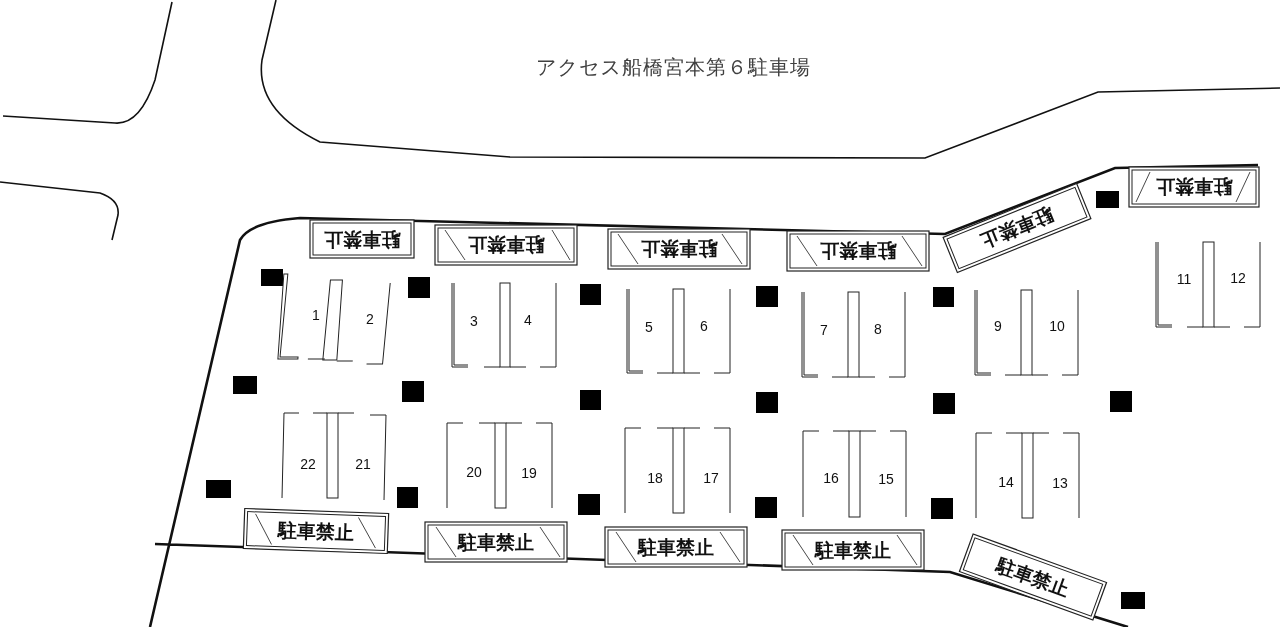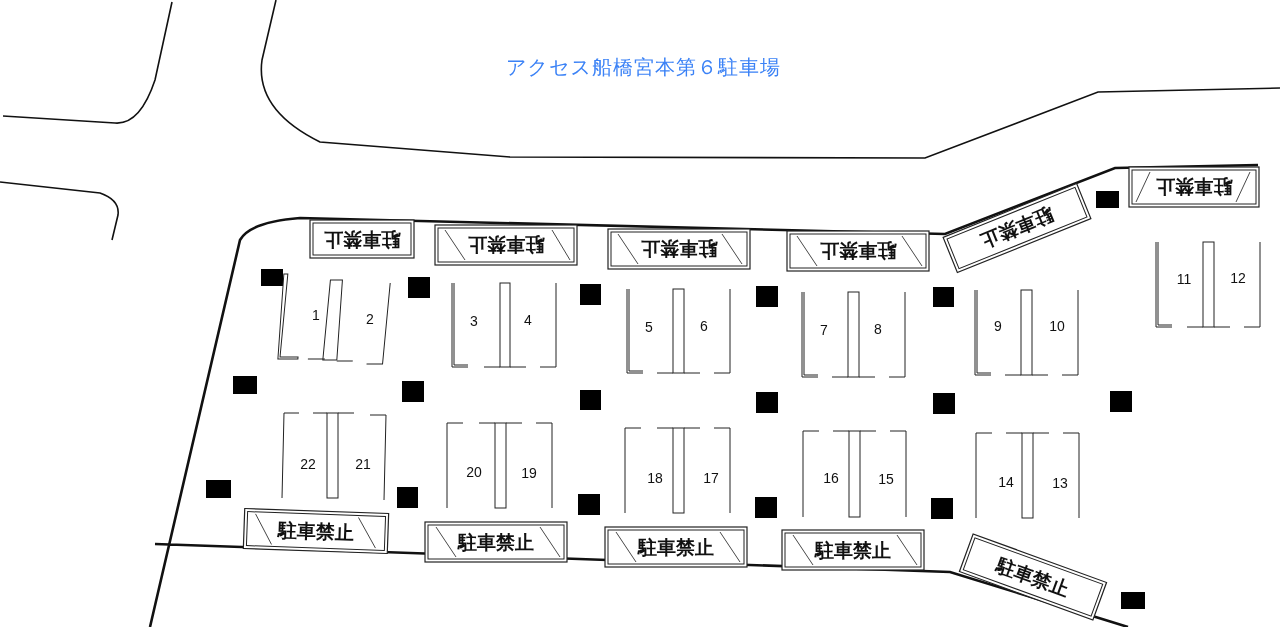--- a/index.html
+++ b/index.html
@@ -1,18 +1,18 @@
 <!DOCTYPE html>
 <html><head>
 <meta charset="utf-8">
 <style>
   html, body { margin:0; padding:0; background:#fff; }
   body { width:1280px; height:627px; overflow:hidden; position:relative; font-family:"DejaVu Sans", sans-serif; }
   #map { position:absolute; left:0; top:0; width:1280px; height:627px; }
-  .title { position:absolute; left:506px; top:54px; font-size:20px; color:#3b82f6; letter-spacing:1px; white-space:nowrap; font-family:"DejaVu Sans", sans-serif; }
+  .title { position:absolute; left:536px; top:54px; font-size:20px; color:#404040; letter-spacing:1px; white-space:nowrap; font-family:"DejaVu Sans", sans-serif; }
   .road { fill:none; stroke:#111; stroke-width:1.6; }
   .lot { fill:none; stroke:#111; stroke-width:2.6; }
   .sign-outer { fill:#fff; stroke:#222; stroke-width:1.2; }
   .sign-inner { fill:none; stroke:#222; stroke-width:1; }
   .hatch { stroke:#333; stroke-width:0.9; }
   .sign-text { font-family:"DejaVu Sans", sans-serif; font-size:19px; font-weight:bold; fill:#111; }
   .post { fill:#000; }
   .bay { fill:none; stroke:#222; stroke-width:1; }
   .num { font-family:"Liberation Sans", sans-serif; font-size:14px; fill:#111; }
 </style>

